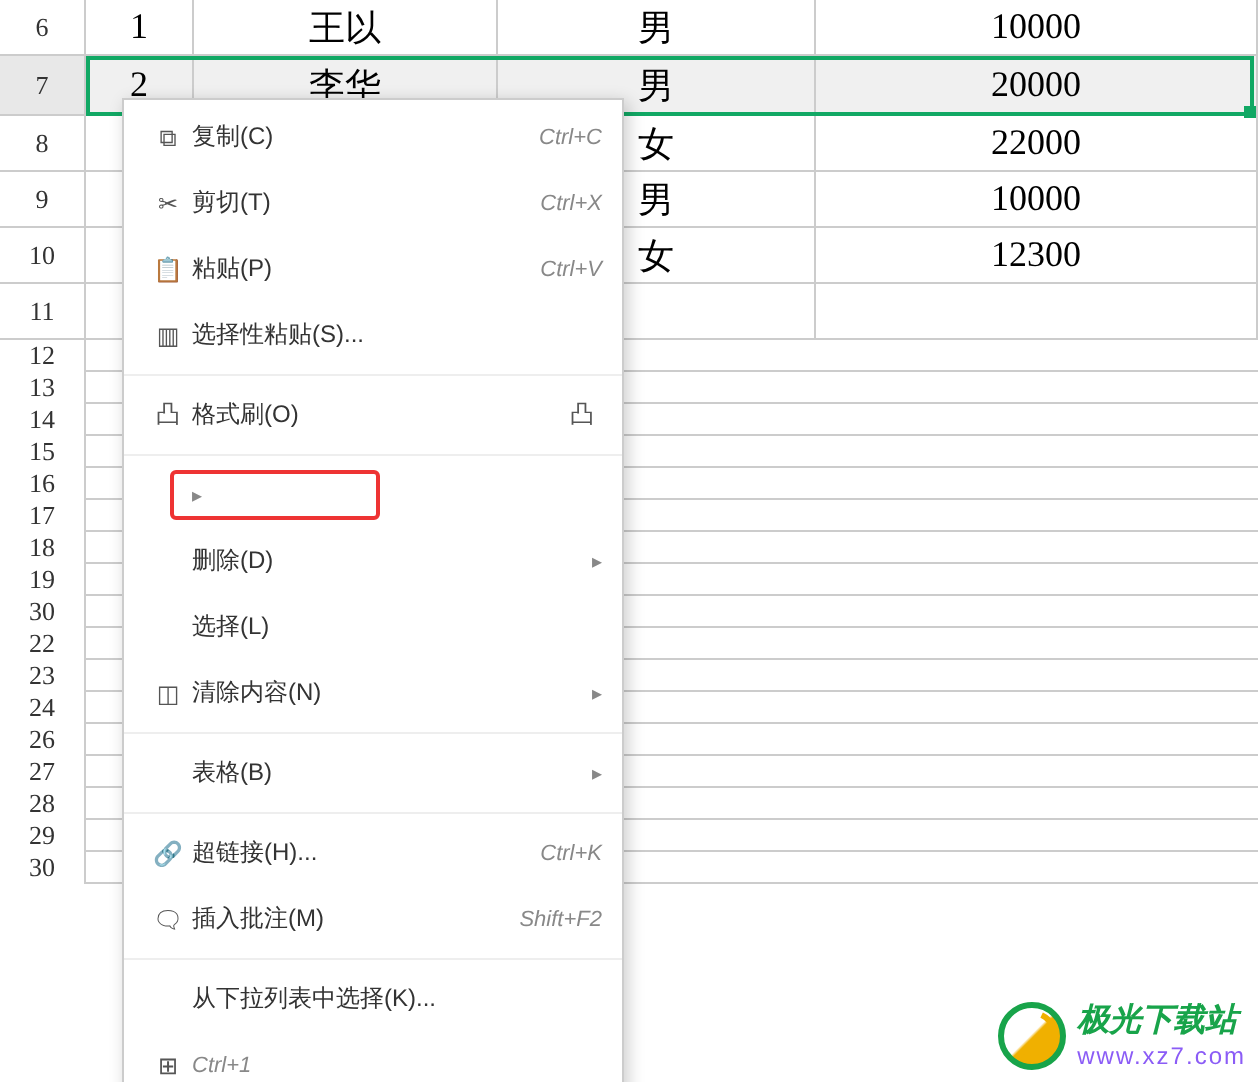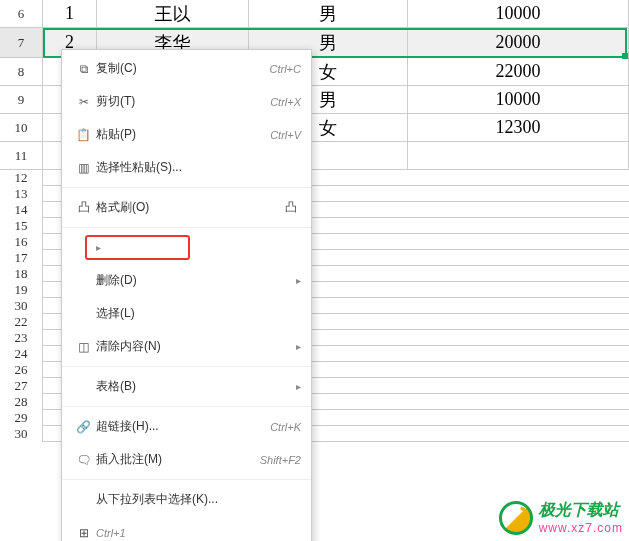--- a/index.html
+++ b/index.html
@@ -35,21 +35,21 @@
 .menu-extra { width: 20px; display:flex; justify-content:center; color:#555; }
 
 
 .redbox { position: absolute; left: 85px; top: 235px; width: 105px; height: 25px; border: 2px solid #e33; border-radius: 3px; pointer-events: none; z-index: 100; }
 
 
 .wmark { position: absolute; right: 6px; bottom: 6px; display: flex; align-items: flex-end; gap: 6px; }
 .wm-logo { width: 34px; height: 34px; border: 3px solid #18a44a; border-radius: 50%; position: relative; background: linear-gradient(135deg,#fff 48%,#f0b000 52%); display:flex; align-items:center; justify-content:center; overflow:hidden; }
 .wm-logo::before { content:""; position:absolute; width:20px; height:20px; border:3px solid #f0b000; border-radius:50%; border-left-color:transparent; border-top-color:transparent; transform:rotate(-20deg);}
 .wm-txt1 { font-size: 16px; font-weight: bold; color: #18a44a; font-style: italic; }
-.wm-txt2 { font-size: 12px; color: #ec4899; letter-spacing:1px; }
+.wm-txt2 { font-size: 12px; color: #8b5cf6; letter-spacing:1px; }
 </style>
 </head>
 <body>
 
 <div class="sheet" id="sheet">
     <div class="row r-datah">
       <div class="rowhdr">6</div>
       <div class="cell c1">1</div>
       <div class="cell c2">王以</div>
       <div class="cell c3">男</div>

